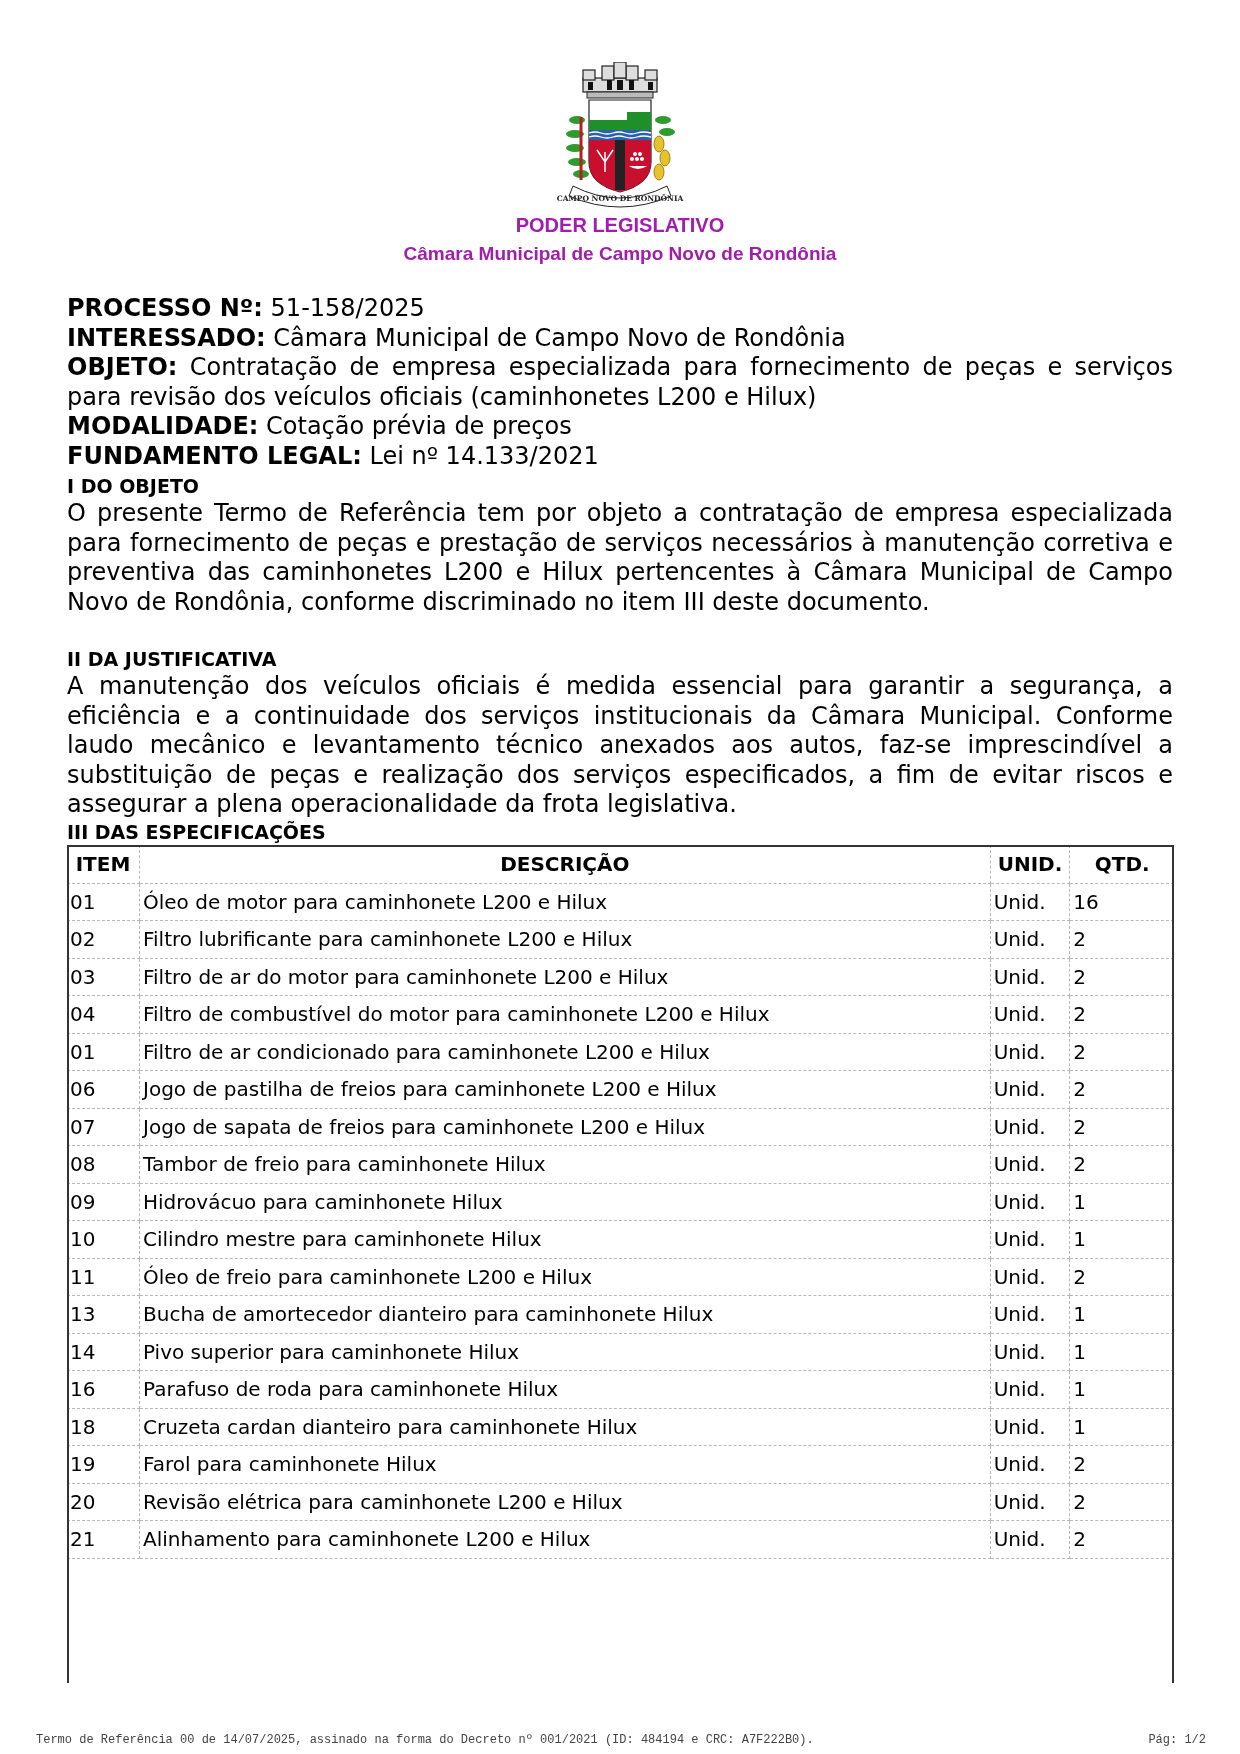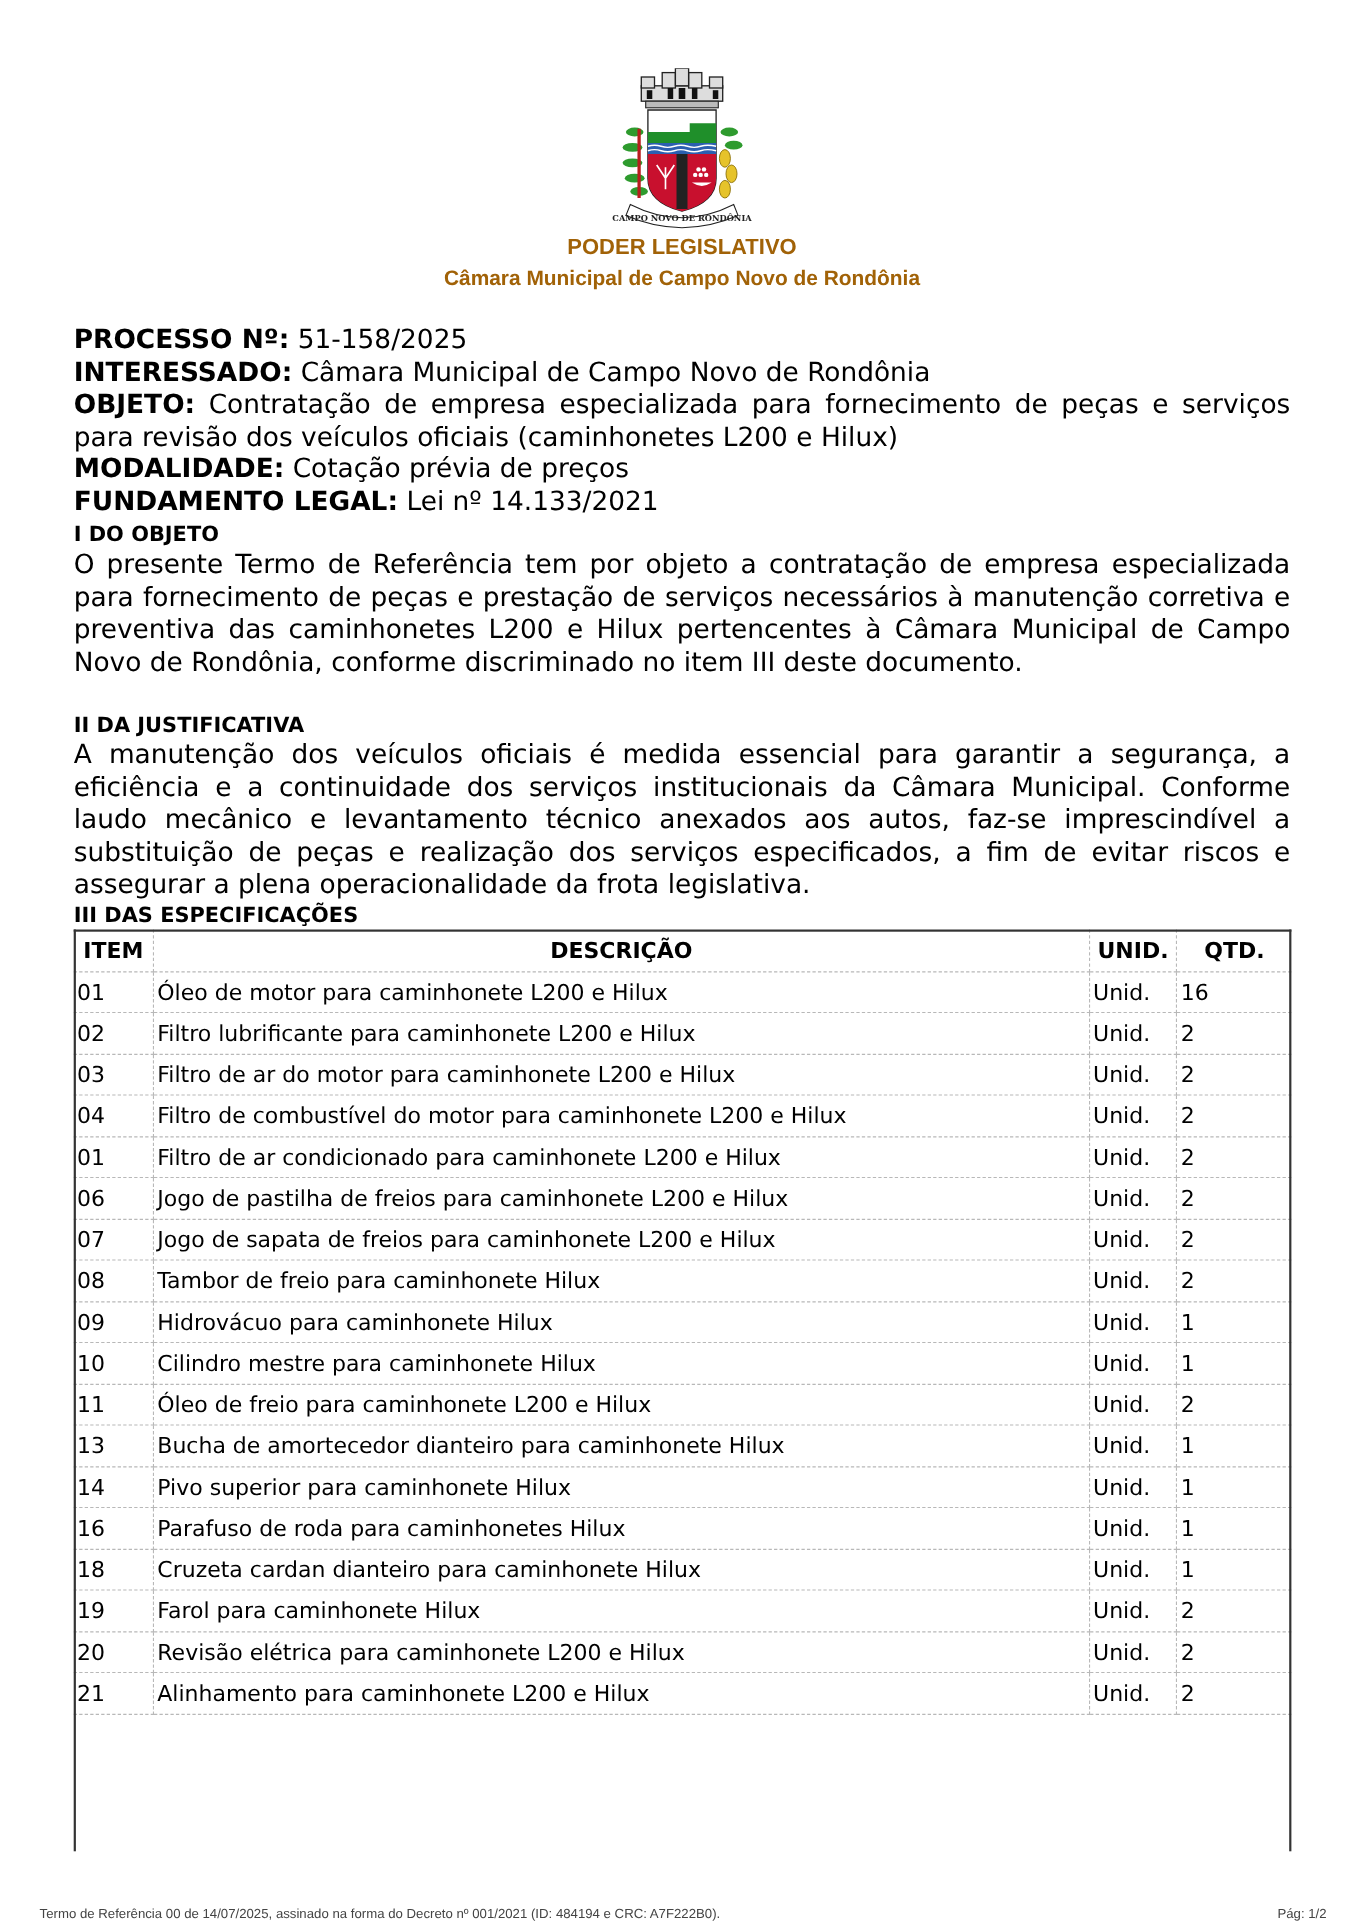--- a/index.html
+++ b/index.html
@@ -3,21 +3,21 @@
   <meta charset="utf-8">
   <style>
     html, body { margin: 0; padding: 0; background: #ffffff; }
     body { width: 1240px; height: 1754px; position: relative; overflow: hidden; color: #000; }
     .page { position: absolute; left: 0; top: 0; width: 1240px; height: 1754px; }
 
     
     .crest { position: absolute; left: 555px; top: 62px; width: 130px; height: 150px; }
 
     .hdr1 { position: absolute; left: 0; width: 1240px; text-align: center;
-            font-family: "Liberation Sans", sans-serif; font-weight: bold; color: #a16207; }
+            font-family: "Liberation Sans", sans-serif; font-weight: bold; color: #a21caf; }
     .hdr1.t1 { top: 214px; font-size: 20px; }
     .hdr1.t2 { top: 243px; font-size: 19px; }
 
     .content { position: absolute; left: 67px; width: 1106px;
                font-family: "DejaVu Sans", sans-serif; color: #000; }
     .termo { top: 270px; font-size: 19px; font-weight: bold; }
     .meta { top: 294px; font-size: 24px; line-height: 29.5px; }
     .meta .row { text-align: justify; }
     .meta b { font-weight: bold; }
     .sec-title { font-size: 19px; font-weight: bold; line-height: 22px; }
@@ -40,21 +40,21 @@
     .tbl th { font-weight: bold; height: 38px; }
     .tbl th.c-item { text-align: center; }
     .tbl th.c-desc { text-align: center; }
     .tbl th.c-unid, .tbl th.c-qtd { text-align: center; }
     .c-item { width: 73px; }
     .c-desc { width: 860px; }
     .c-unid { width: 80px; }
     .c-qtd { width: 106px; }
     .tbl tr td:last-child, .tbl tr th:last-child { border-right: none; }
 
-    .footer { position: absolute; top: 1733px; font-family: Liberation Sans, sans-serif;
+    .footer { position: absolute; top: 1733px; font-family: Liberation Mono, monospace;
               font-size: 12px; color: #444; }
     .footer.left { left: 36px; }
     .footer.right { right: 34px; }
   </style>
 </head>
 <body>
 
 <div class="page">
 
   <svg class="crest" viewBox="0 0 130 150">
@@ -232,21 +232,21 @@
           <td class="c-qtd">1</td>
         </tr>
         <tr>
           <td class="c-item">14</td>
           <td class="c-desc">Pivo superior para caminhonete Hilux</td>
           <td class="c-unid">Unid.</td>
           <td class="c-qtd">1</td>
         </tr>
         <tr>
           <td class="c-item">16</td>
-          <td class="c-desc">Parafuso de roda para caminhonetes Hilux</td>
+          <td class="c-desc">Parafuso de roda para caminhonete Hilux</td>
           <td class="c-unid">Unid.</td>
           <td class="c-qtd">1</td>
         </tr>
         <tr>
           <td class="c-item">18</td>
           <td class="c-desc">Cruzeta cardan dianteiro para caminhonete Hilux</td>
           <td class="c-unid">Unid.</td>
           <td class="c-qtd">1</td>
         </tr>
         <tr>

